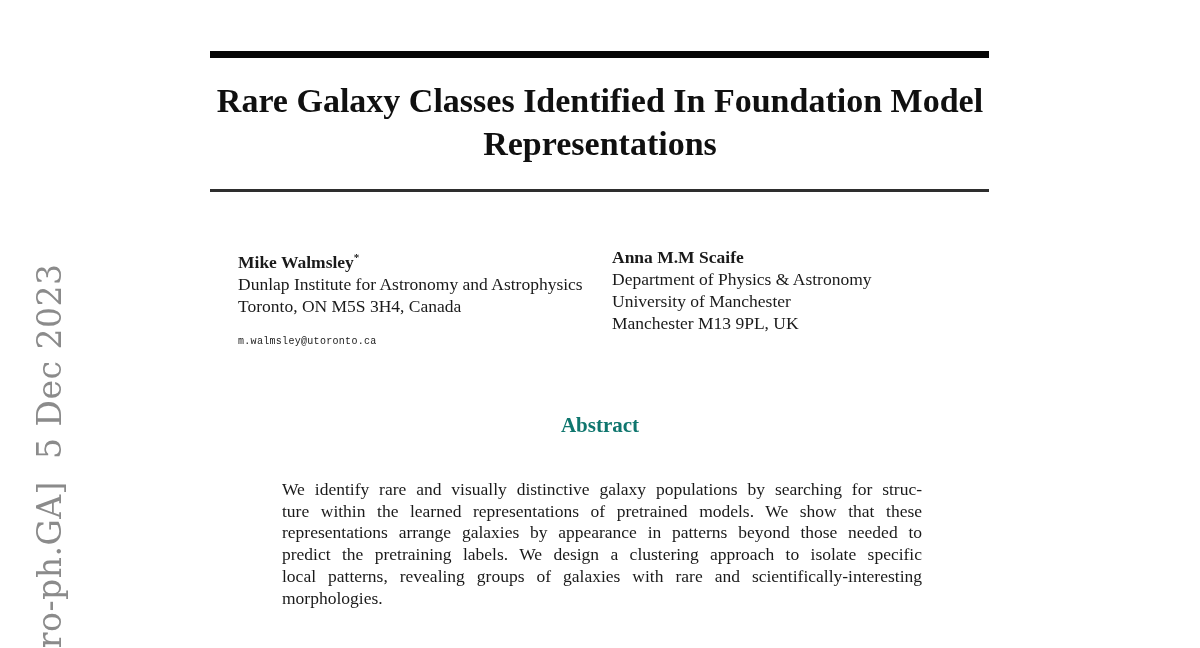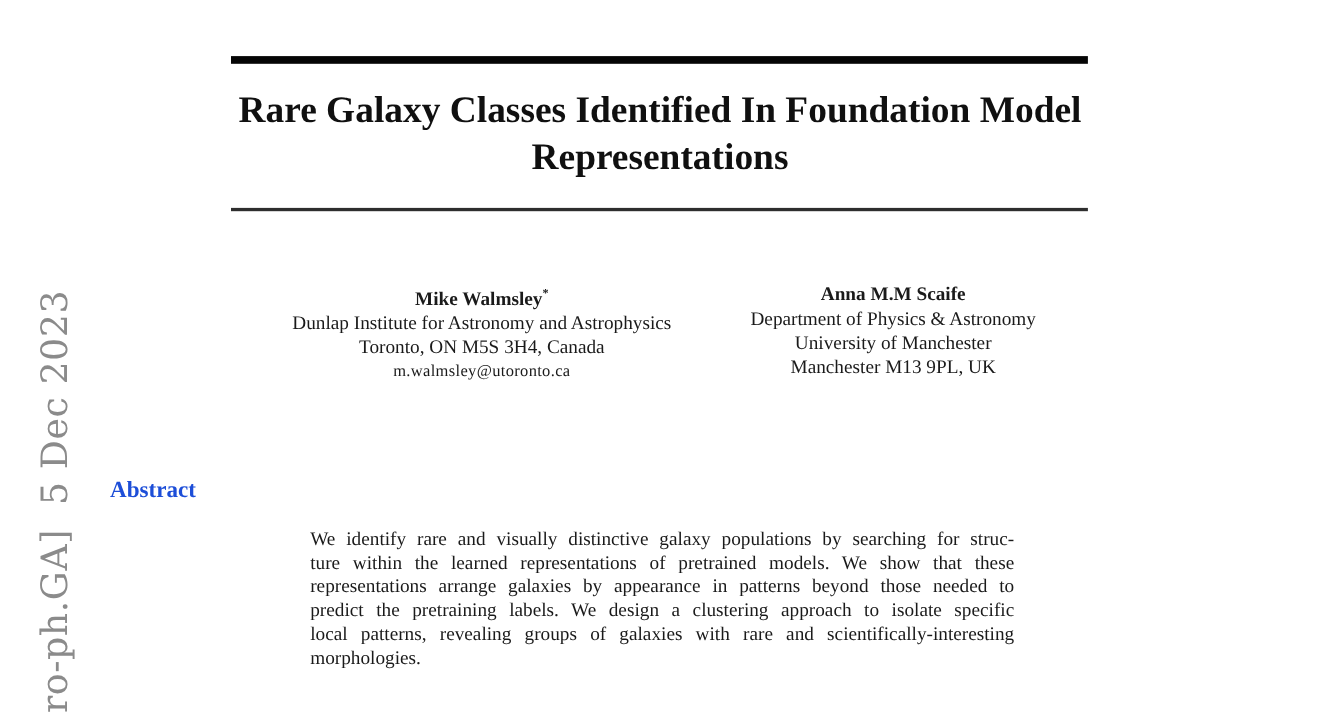--- a/index.html
+++ b/index.html
@@ -55,46 +55,48 @@
     text-align: center;
     font-weight: bold;
     font-size: 34px;
     line-height: 43px;
     color: #101010;
   }
 
   
   .author-block {
     position: absolute;
-    top: 256px;
+    top: 246px;
     width: 400px;
-    text-align: center;
+    text-align: left;
     font-size: 17.5px;
     line-height: 22px;
   }
   .author-block.first  { left: 238px; }
   .author-block.second { left: 612px; }
   .author-name { font-weight: bold; }
   .author-name sup { font-size: 11px; }
   .author-email {
-    font-family: Liberation Serif, serif;
-    font-size: 15px;
+    font-family: Liberation Mono, monospace;
+    font-size: 10px;
     letter-spacing: 0.3px;
     padding-top: 1px;
+    margin-top: 13px;
   }
 
   
   .abstract-heading {
     position: absolute;
     left: 100px;
-    top: 433px;
+    top: 413px;
     width: 1000px;
+    text-align: center;
     font-weight: bold;
     font-size: 21px;
-    color: #1d4ed8;
+    color: #0f766e;
   }
   .abstract-body {
     position: absolute;
     left: 282px;
     top: 479px;
     width: 640px;
     font-size: 17.5px;
     line-height: 21.7px;
   }
   .abstract-line {

